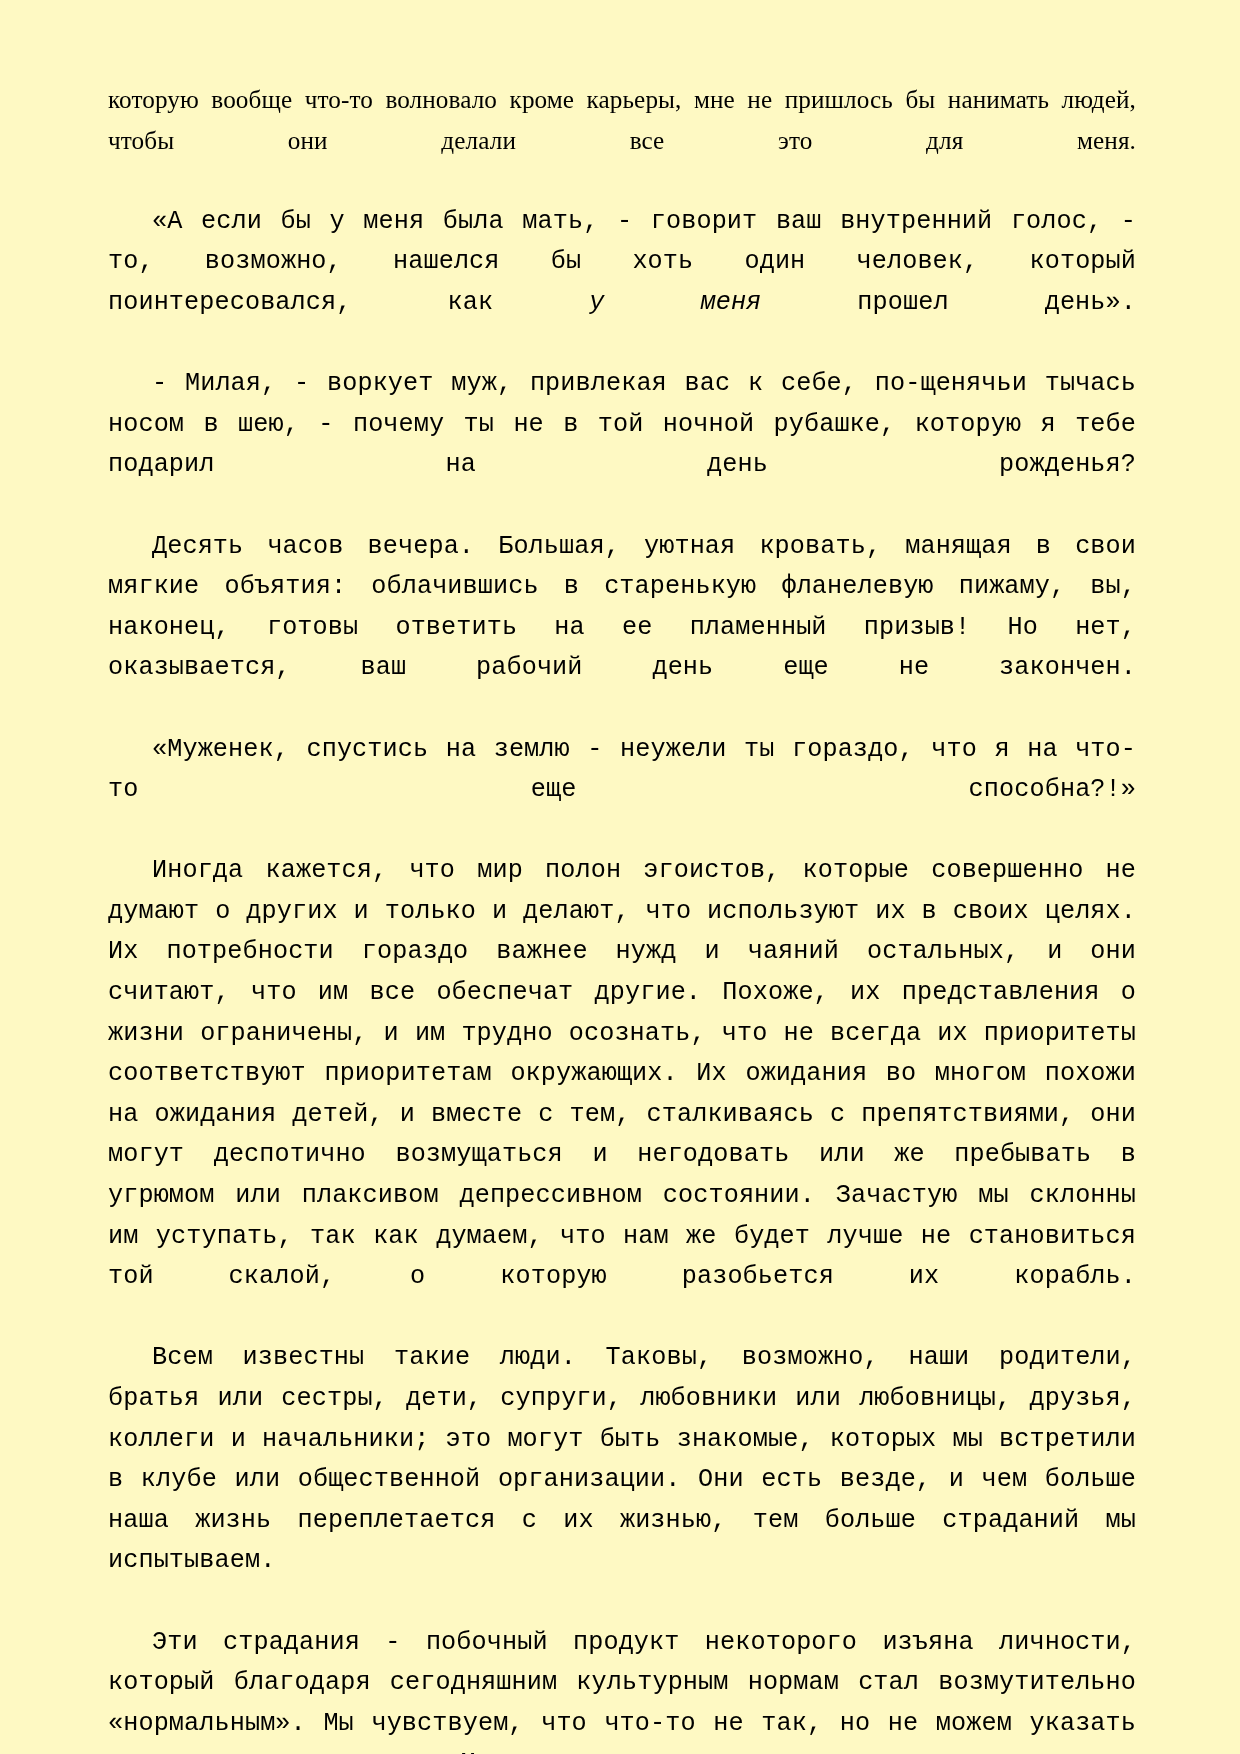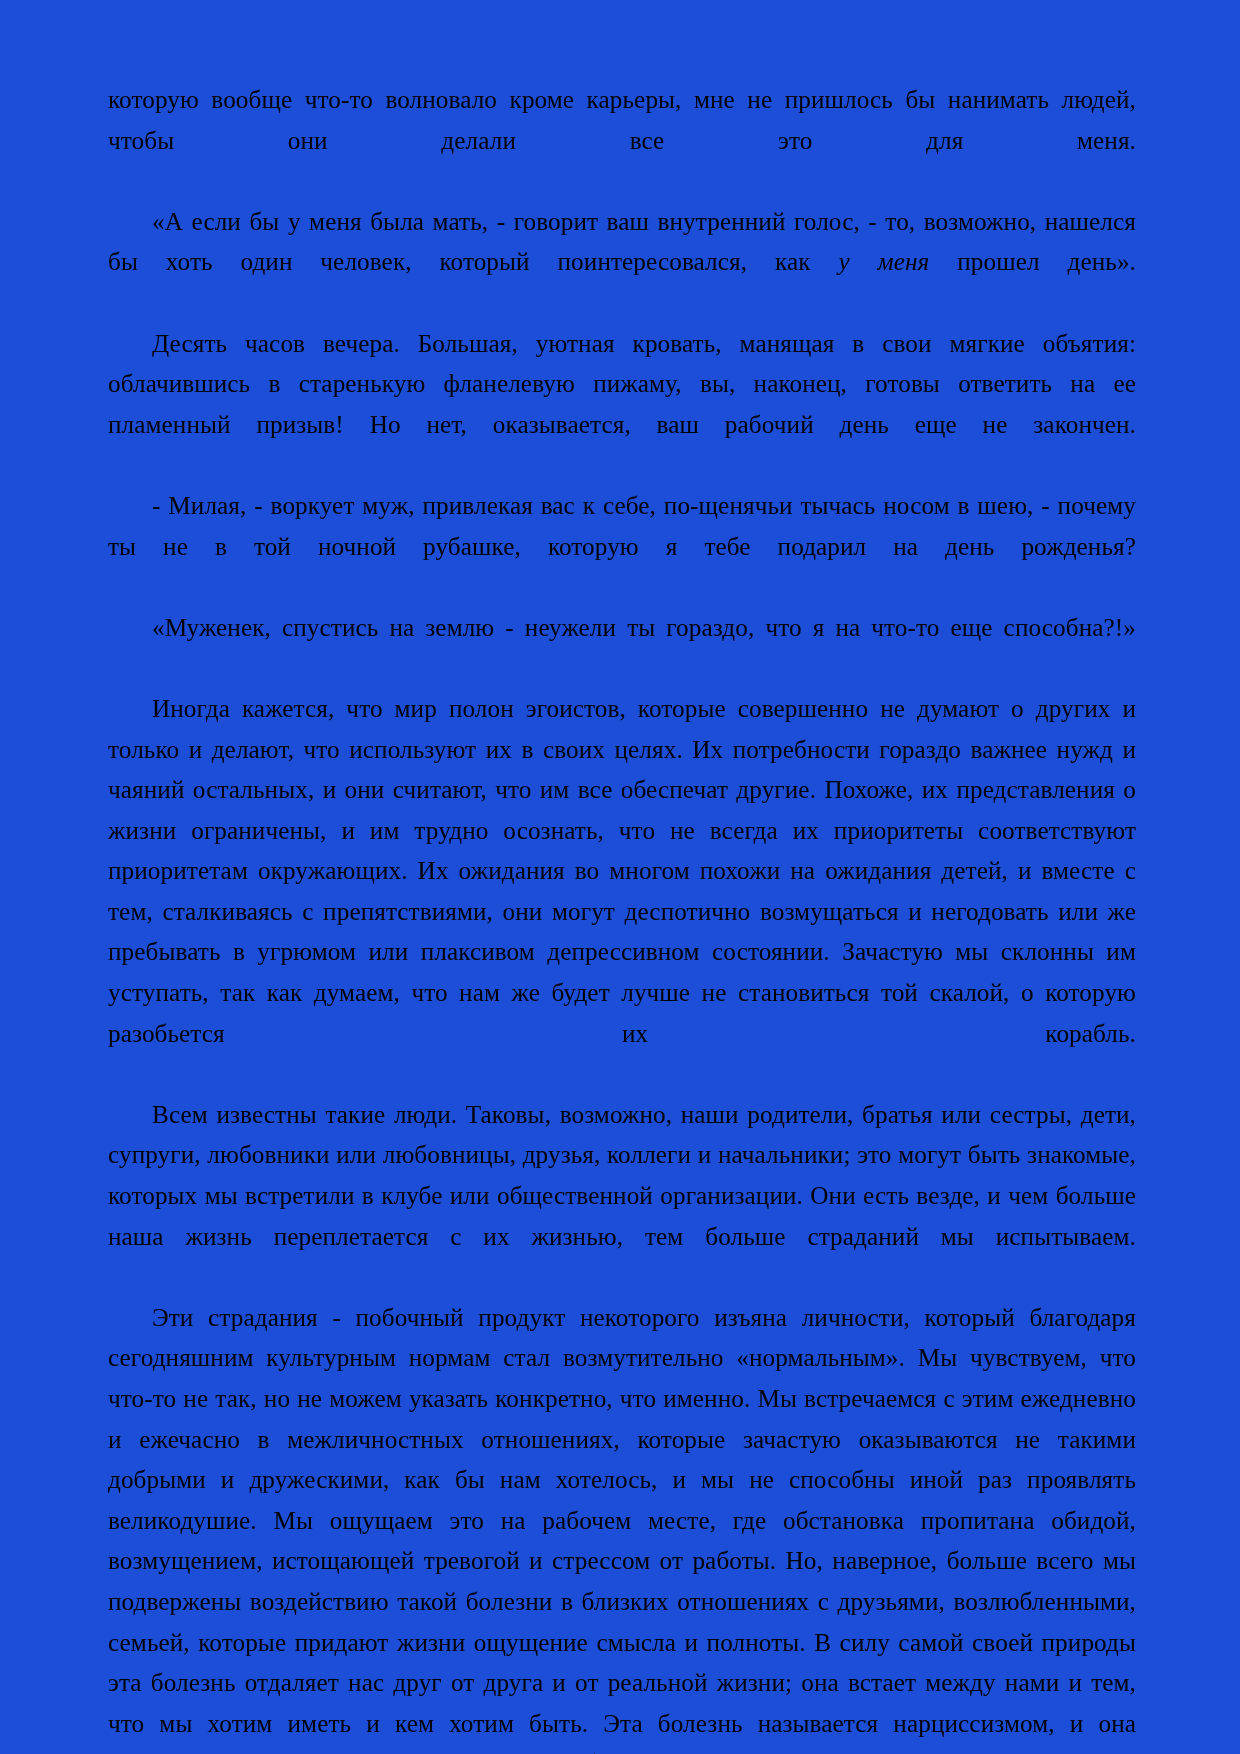--- a/index.html
+++ b/index.html
@@ -12,21 +12,21 @@
     width: 1240px;
     height: 1754px;
     font-family: "Liberation Serif", "DejaVu Serif", serif;
     color: #000000;
     overflow: hidden;
   }
   .page {
     position: relative;
     width: 1240px;
     height: 1754px;
-    background: #1d4ed8;
+    background: #fef9c3;
     box-sizing: border-box;
   }
   .text-column {
     position: absolute;
     left: 108px;
     top: 80px;
     width: 1028px;
   }
   p.para {
     margin: 0;
@@ -34,20 +34,21 @@
     text-align: justify;
     text-justify: inter-word;
     font-size: 25.2px;
     line-height: 40.6px;
     letter-spacing: 0.1px;
     word-spacing: 0.2px;
     hyphens: none;
   }
   p.para.indent {
     text-indent: 44px;
+    font-family: Liberation Mono, monospace;
   }
   p.para.noindent {
     text-indent: 0;
   }
   em.italic {
     font-style: italic;
   }
   
   p.para::after {
     content: "";
@@ -58,23 +59,23 @@
 </head>
 <body>
 
 <div class="page">
   <div class="text-column">
 
     <p class="para noindent">которую вообще что-то волновало кроме карьеры, мне не пришлось бы нанимать людей, чтобы они делали все это для меня.</p>
 
     <p class="para indent"><span>«А если бы у меня была мать, - говорит ваш внутренний голос, - то, возможно, нашелся бы хоть один человек, который поинтересовался, как </span><em class="italic">у меня</em><span> прошел день».</span></p>
 
+    <p class="para indent">- Милая, - воркует муж, привлекая вас к себе, по-щенячьи тычась носом в шею, - почему ты не в той ночной рубашке, которую я тебе подарил на день рожденья?</p>
+
     <p class="para indent">Десять часов вечера. Большая, уютная кровать, манящая в свои мягкие объятия: облачившись в старенькую фланелевую пижаму, вы, наконец, готовы ответить на ее пламенный призыв! Но нет, оказывается, ваш рабочий день еще не закончен.</p>
-
-    <p class="para indent">- Милая, - воркует муж, привлекая вас к себе, по-щенячьи тычась носом в шею, - почему ты не в той ночной рубашке, которую я тебе подарил на день рожденья?</p>
 
     <p class="para indent">«Муженек, спустись на землю - неужели ты гораздо, что я на что-то еще способна?!»</p>
 
     <p class="para indent">Иногда кажется, что мир полон эгоистов, которые совершенно не думают о других и только и делают, что используют их в своих целях. Их потребности гораздо важнее нужд и чаяний остальных, и они считают, что им все обеспечат другие. Похоже, их представления о жизни ограничены, и им трудно осознать, что не всегда их приоритеты соответствуют приоритетам окружающих. Их ожидания во многом похожи на ожидания детей, и вместе с тем, сталкиваясь с препятствиями, они могут деспотично возмущаться и негодовать или же пребывать в угрюмом или плаксивом депрессивном состоянии. Зачастую мы склонны им уступать, так как думаем, что нам же будет лучше не становиться той скалой, о которую разобьется их корабль.</p>
 
     <p class="para indent">Всем известны такие люди. Таковы, возможно, наши родители, братья или сестры, дети, супруги, любовники или любовницы, друзья, коллеги и начальники; это могут быть знакомые, которых мы встретили в клубе или общественной организации. Они есть везде, и чем больше наша жизнь переплетается с их жизнью, тем больше страданий мы испытываем.</p>
 
     <p class="para indent">Эти страдания - побочный продукт некоторого изъяна личности, который благодаря сегодняшним культурным нормам стал возмутительно «нормальным». Мы чувствуем, что что-то не так, но не можем указать конкретно, что именно. Мы встречаемся с этим ежедневно и ежечасно в межличностных отношениях, которые зачастую оказываются не такими добрыми и дружескими, как бы нам хотелось, и мы не способны иной раз проявлять великодушие. Мы ощущаем это на рабочем месте, где обстановка пропитана обидой, возмущением, истощающей тревогой и стрессом от работы. Но, наверное, больше всего мы подвержены воздействию такой болезни в близких отношениях с друзьями, возлюбленными, семьей, которые придают жизни ощущение смысла и полноты. В силу самой своей природы эта болезнь отдаляет нас друг от друга и от реальной жизни; она встает между нами и тем, что мы хотим иметь и кем хотим быть. Эта болезнь называется нарциссизмом, и она скрывается за многими социальными болезнями, поразившими Америку XXI века.</p>
 
   </div>

